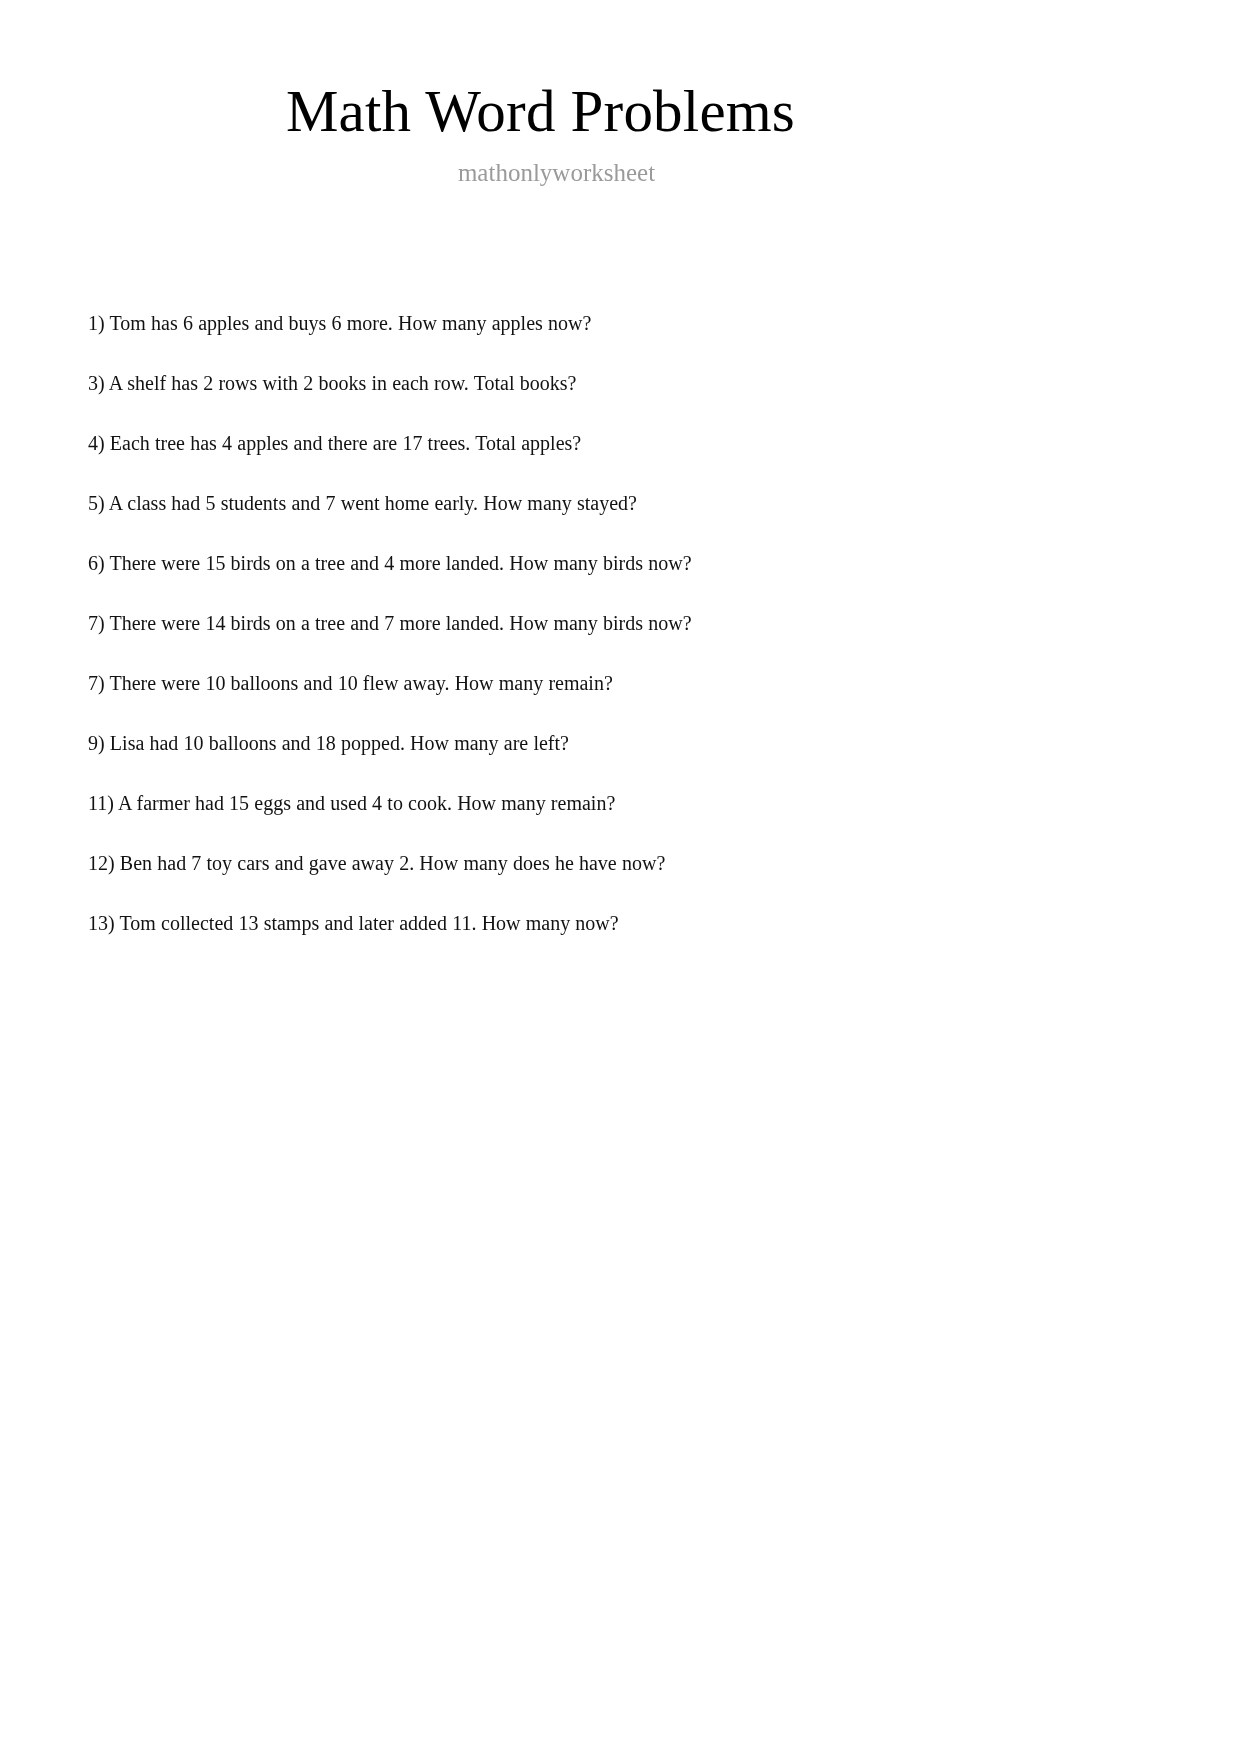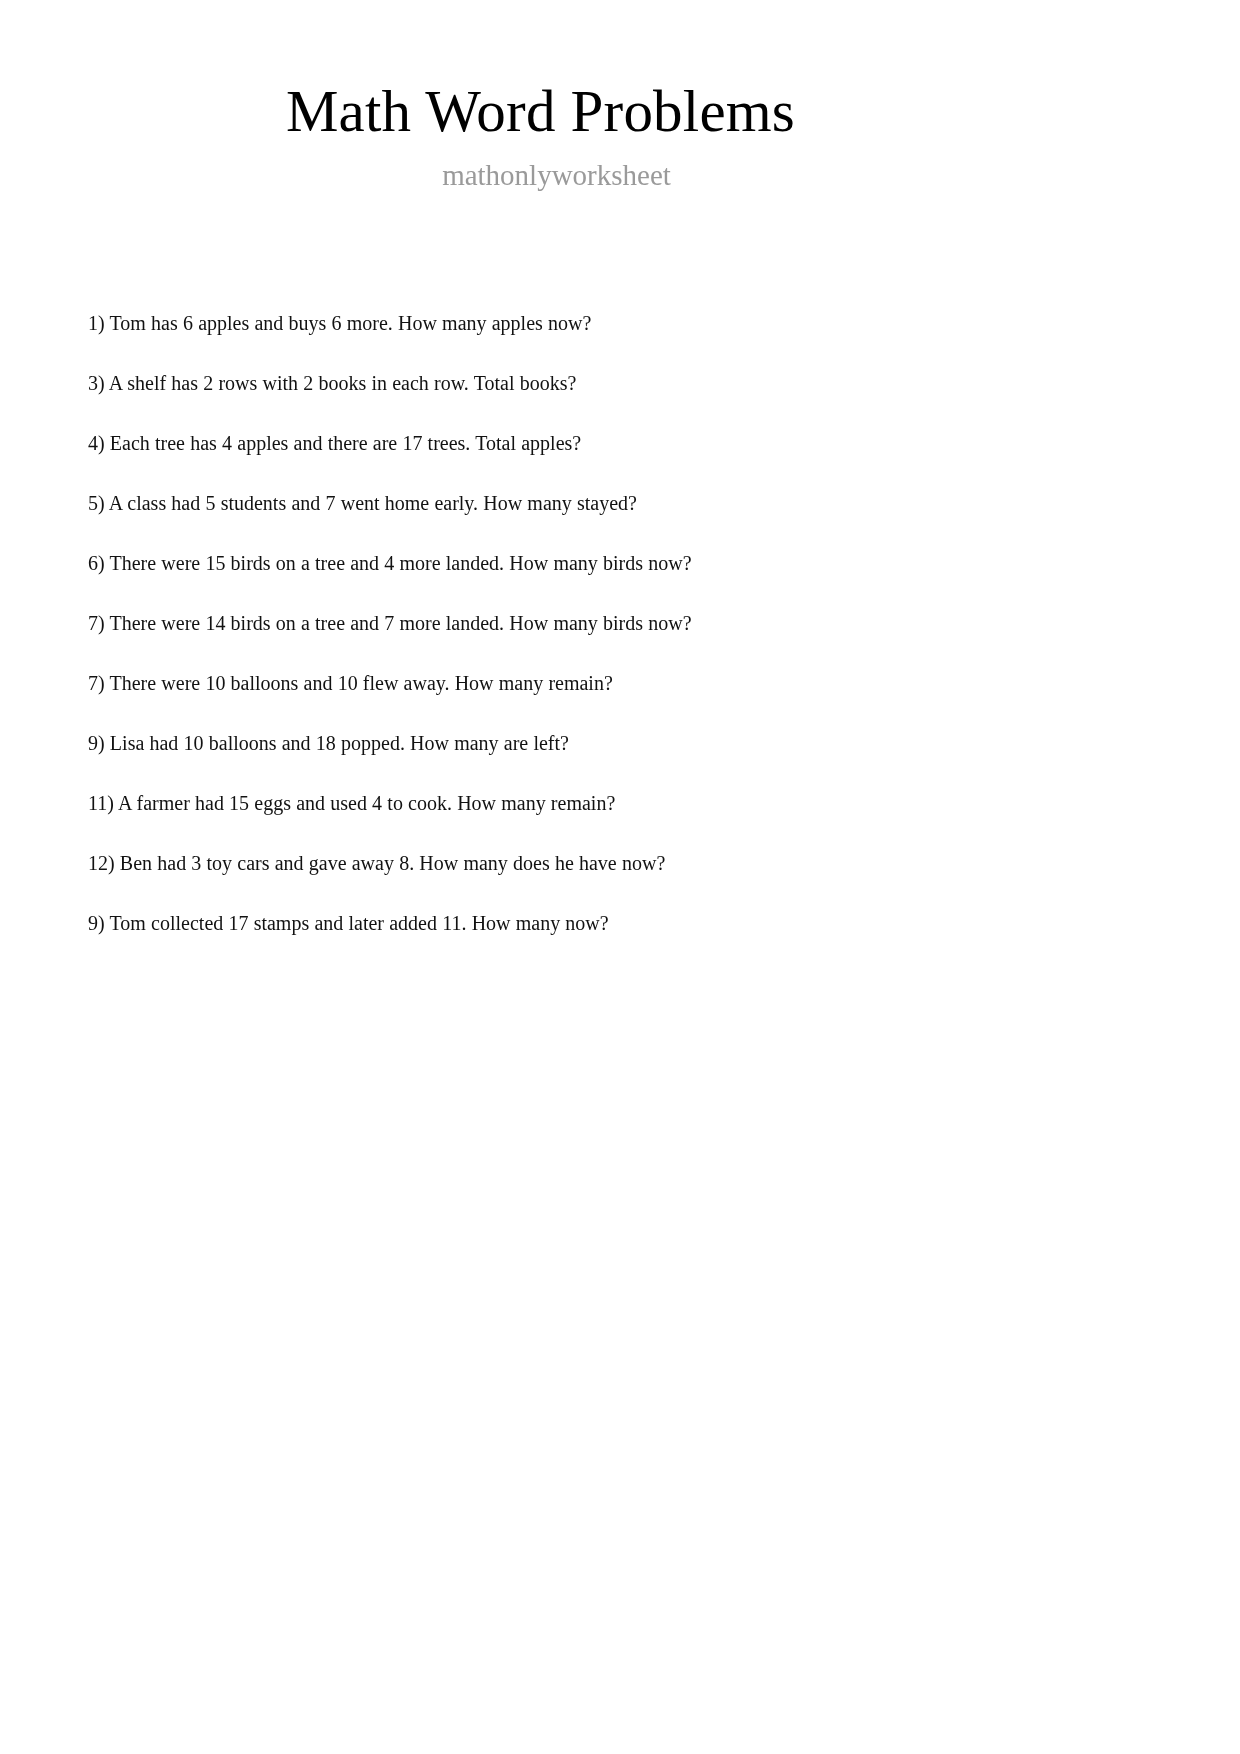--- a/index.html
+++ b/index.html
@@ -23,21 +23,21 @@
   .doc-title {
     font-size: 59px;
     font-weight: 400;
     color: #000000;
     line-height: 1.12;
     letter-spacing: 0.2px;
     margin: 0;
   }
   .doc-subtitle {
     margin: 14px 0 0 0;
-    font-size: 29px;
+    font-size: 25px;
     font-weight: 400;
     color: #9a9a9a;
     line-height: 1.2;
     padding-left: 32px;
   }
   .problems {
     margin: 0;
     padding: 0;
     list-style: none;
     position: absolute;
@@ -71,17 +71,17 @@
   <ol class="problems">
     <li class="problem">1) Tom has 6 apples and buys 6 more. How many apples now?</li>
     <li class="problem">3) A shelf has 2 rows with 2 books in each row. Total books?</li>
     <li class="problem">4) Each tree has 4 apples and there are 17 trees. Total apples?</li>
     <li class="problem">5) A class had 5 students and 7 went home early. How many stayed?</li>
     <li class="problem">6) There were 15 birds on a tree and 4 more landed. How many birds now?</li>
     <li class="problem">7) There were 14 birds on a tree and 7 more landed. How many birds now?</li>
     <li class="problem">7) There were 10 balloons and 10 flew away. How many remain?</li>
     <li class="problem">9) Lisa had 10 balloons and 18 popped. How many are left?</li>
     <li class="problem">11) A farmer had 15 eggs and used 4 to cook. How many remain?</li>
-    <li class="problem">12) Ben had 3 toy cars and gave away 8. How many does he have now?</li>
-    <li class="problem">9) Tom collected 17 stamps and later added 11. How many now?</li>
+    <li class="problem">12) Ben had 7 toy cars and gave away 2. How many does he have now?</li>
+    <li class="problem">13) Tom collected 13 stamps and later added 11. How many now?</li>
   </ol>
 
 </div>
 
 </body></html>

